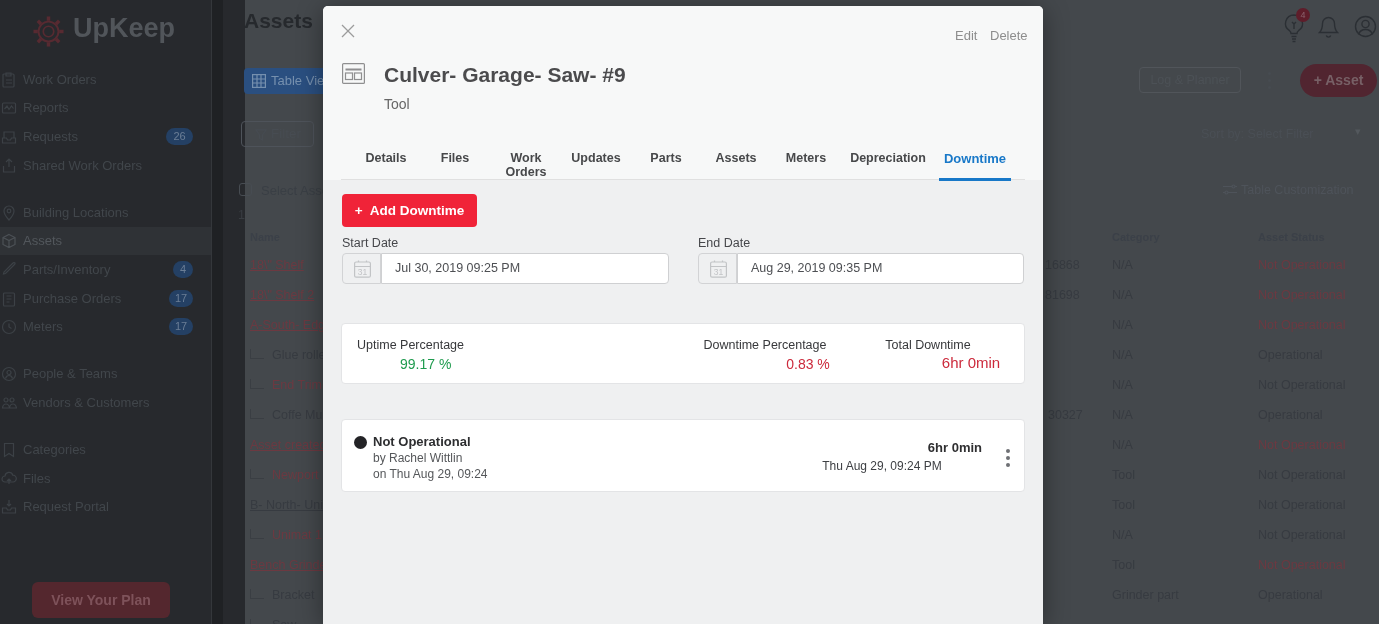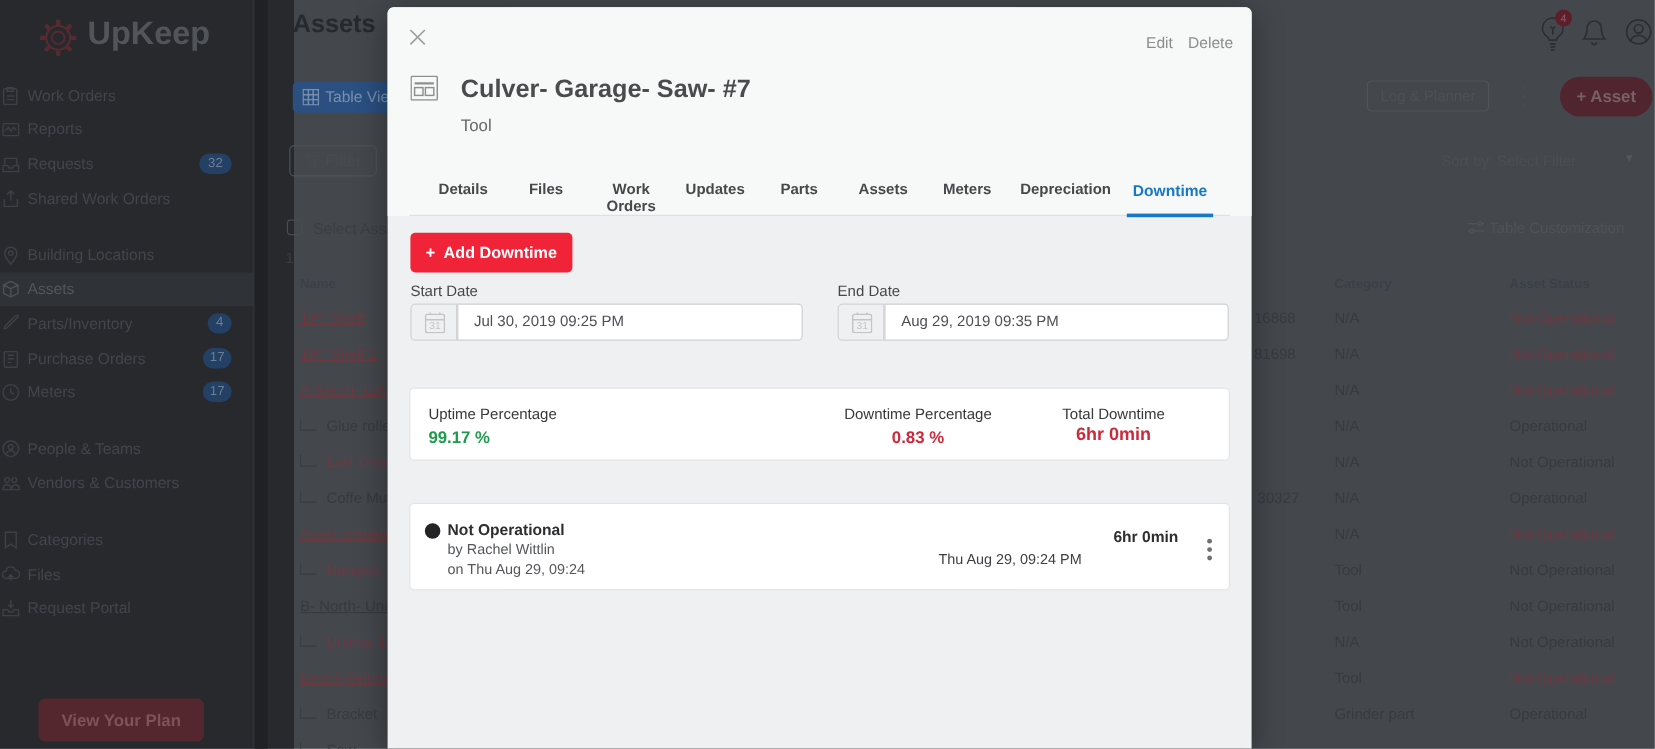--- a/index.html
+++ b/index.html
@@ -38,21 +38,21 @@
 .tab { position:absolute; top:145px; font-size:12.5px; font-weight:600; color:#47484a; text-align:center; line-height:15px; }
 .tabline { position:absolute; left:18px; top:173px; width:684px; height:1px; background:#e0e0e0; }
 .tabblue { position:absolute; left:616px; top:172px; width:72px; height:3px; background:#1878c8; }
 #addbtn { position:absolute; left:19px; top:188px; width:135px; height:33px; background:#f02338; border-radius:4px; color:#fff; font-size:13.5px; font-weight:600; line-height:33px; text-align:center; }
 .dlabel { position:absolute; top:230px; font-size:12.5px; color:#46474b; }
 .dgroup { position:absolute; top:247px; height:31px; }
 .daddon { position:absolute; left:0; top:0; width:39px; height:31px; background:#eff0f1; border:1px solid #d2d3d5; border-radius:4px 0 0 4px; }
 .dinput { position:absolute; left:39px; top:0; height:31px; background:#fff; border:1px solid #cfd0d2; border-radius:0 4px 4px 0; font-size:12.5px; color:#4d4f53; line-height:29px; padding-left:13px; }
 .card { position:absolute; left:18px; width:684px; background:#fff; border:1px solid #e3e4e6; border-radius:4px; }
 .statlbl { position:absolute; top:332px; font-size:12.5px; font-weight:400; color:#37383b; }
-.statval { position:absolute; top:350px; font-size:14px; font-weight:700; }
+.statval { position:absolute; top:350px; font-size:14px; font-weight:400;margin-left:43px; }
 </style>
 </head>
 <body>
 
 <div id="sidebar">
   <div class="strip"></div>
   <div class="sline"></div>
   <div class="active"></div>
   <svg id="gear" style="position:absolute;left:31px;top:14px" width="35" height="35" viewBox="0 0 36 36" fill="none" stroke="#572a31">
     <circle cx="18" cy="18" r="10.2" stroke-width="1.9"></circle>
@@ -82,21 +82,21 @@
         <rect x="1.5" y="3" width="13" height="10" rx="1"></rect>
         <path d="M3.5 9l2.5-3 2 3.5L10.5 6l2 2.5"></path>
       </svg>
       <span class="lbl">Reports</span>
     </div>
   <div class="navitem" style="top:123px">
       <svg width="16" height="16" viewBox="0 0 16 16" fill="none" stroke="#3c4146" stroke-width="1.2">
         <path d="M1.5 9h4l1 2h3l1-2h4v5h-13z M3 9V3h10v6"></path>
       </svg>
       <span class="lbl">Requests</span>
-      <span class="badge" style="right:18px;width:27px">32</span>
+      <span class="badge" style="right:18px;width:27px">26</span>
     </div>
   <div class="navitem" style="top:152px">
       <svg width="16" height="16" viewBox="0 0 16 16" fill="none" stroke="#3c4146" stroke-width="1.2">
         <path d="M8 1v8 M5 4l3-3 3 3 M2.5 8v6h11V8"></path>
       </svg>
       <span class="lbl">Shared Work Orders</span>
     </div>
   <div class="navitem" style="top:199px">
       <svg width="16" height="16" viewBox="0 0 16 16" fill="none" stroke="#3c4146" stroke-width="1.2">
         <path d="M8 15s-5-5.4-5-9a5 5 0 0 1 10 0c0 3.6-5 9-5 9z"></path>
@@ -267,21 +267,21 @@
       <line x1="13" y1="1" x2="1" y2="13"></line>
     </svg>
   <div class="editdel" style="left:632px">Edit</div>
   <div class="editdel" style="left:667px">Delete</div>
   <svg style="position:absolute;left:19px;top:57px" width="23" height="21" viewBox="0 0 23 21" fill="none" stroke="#8f8f90" stroke-width="1.2">
     <rect x="0.6" y="0.6" width="21.8" height="19.8" rx="1"></rect>
     <line x1="3.5" y1="6.5" x2="19.5" y2="6.5" stroke-width="2"></line>
     <rect x="3.5" y="10" width="7" height="6.5"></rect>
     <rect x="12.5" y="10" width="7" height="6.5"></rect>
   </svg>
-  <div class="title">Culver- Garage- Saw- #7</div>
+  <div class="title">Culver- Garage- Saw- #9</div>
   <div class="subtitle">Tool</div>
 
   <div class="tab" style="left:13px;width:100px">Details</div>
   <div class="tab" style="left:82px;width:100px">Files</div>
   <div class="tab" style="left:175px;width:56px;top:146px;line-height:13.5px">Work Orders</div>
   <div class="tab" style="left:223px;width:100px">Updates</div>
   <div class="tab" style="left:293px;width:100px">Parts</div>
   <div class="tab" style="left:363px;width:100px">Assets</div>
   <div class="tab" style="left:433px;width:100px">Meters</div>
   <div class="tab" style="left:515px;width:100px">Depreciation</div>
@@ -321,15 +321,15 @@
   <div class="statval" style="left:362px;width:160px;text-align:center;color:#cc2a3c">0.83 %</div>
   <div class="statlbl" style="left:525px;width:160px;text-align:center">Total Downtime</div>
   <div class="statval" style="left:525px;width:160px;text-align:center;color:#cc2a3c;font-size:15px;top:348px">6hr 0min</div>
 
   <div class="card" style="top:413px;height:73px"></div>
   <div style="position:absolute;left:31px;top:430px;width:13px;height:13px;border-radius:50%;background:#232326"></div>
   <div class="dimtxt" style="left:50px;top:428px;font-size:13px;font-weight:700;color:#2d2e30">Not Operational</div>
   <div class="dimtxt" style="left:50px;top:445px;font-size:12px;color:#55575a">by Rachel Wittlin</div>
   <div class="dimtxt" style="left:50px;top:461px;font-size:12px;color:#55575a">on Thu Aug 29, 09:24</div>
   <div class="dimtxt" style="left:459px;top:434px;width:200px;text-align:right;font-size:13px;font-weight:700;color:#2f2f31">6hr 0min</div>
-  <div class="dimtxt" style="left:459px;top:453px;width:200px;text-align:left;font-size:12px;color:#3e4044">Thu Aug 29, 09:24 PM</div>
+  <div class="dimtxt" style="left:459px;top:453px;width:200px;text-align:center;font-size:12px;color:#3e4044">Thu Aug 29, 09:24 PM</div>
   <div style="position:absolute;left:683px;top:443px;width:4px;height:4px;border-radius:50%;background:#6e7074;box-shadow:0 7px 0 #6e7074, 0 14px 0 #6e7074"></div>
 </div>
 
 </body></html>

